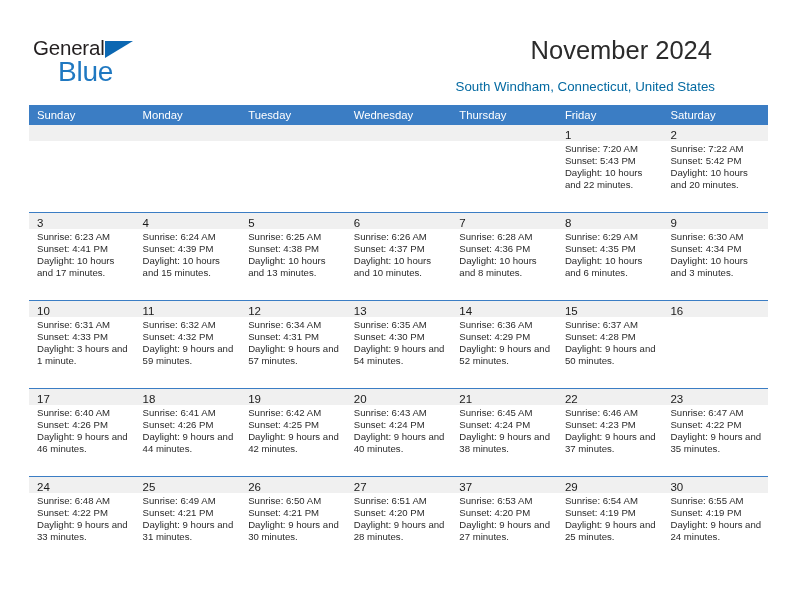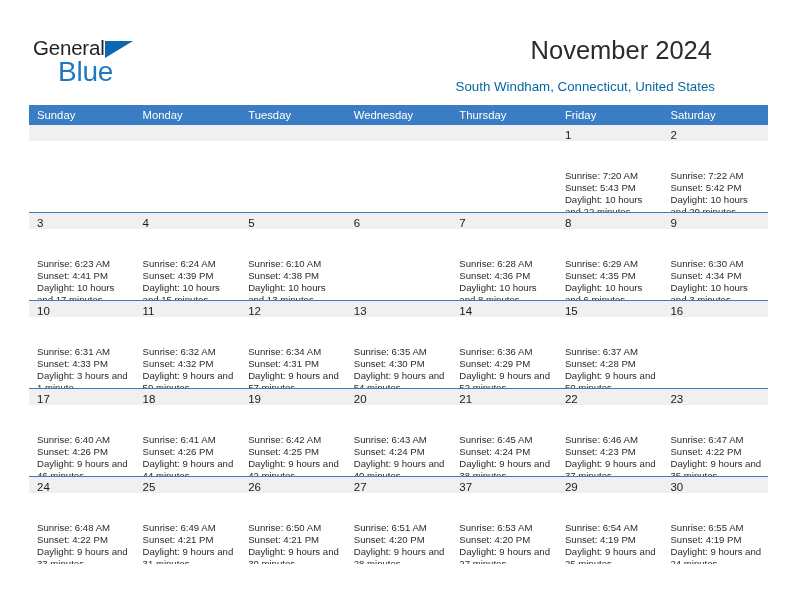--- a/index.html
+++ b/index.html
@@ -133,21 +133,20 @@
   }
   .day-num {
     font-size: 11.5px;
     line-height: 16px;
     color: #1a1a1a;
     font-family: "Liberation Sans", sans-serif;
   }
   .day-body {
     padding: 2px 6px 0 8px;
     box-sizing: border-box;
-    margin-top: 27px;
   }
   .day-line {
     font-size: 9.6px;
     line-height: 11.9px;
     color: #2b2b2b;
     font-family: "Liberation Sans", sans-serif;
     white-space: nowrap;
   }
   .day-line.wrap {
     white-space: normal;
@@ -235,27 +234,32 @@
             <div class="day-num-band"><span class="day-num">4</span></div>
             <div class="day-body">
               <div class="day-line">Sunrise: 6:24 AM</div>
               <div class="day-line">Sunset: 4:39 PM</div>
               <div class="day-line wrap">Daylight: 10 hours and 15 minutes.</div>
             </div>
           </div>
           <div class="day">
             <div class="day-num-band"><span class="day-num">5</span></div>
             <div class="day-body">
-              <div class="day-line">Sunrise: 6:10 AM</div>
+              <div class="day-line">Sunrise: 6:25 AM</div>
               <div class="day-line">Sunset: 4:38 PM</div>
               <div class="day-line wrap">Daylight: 10 hours and 13 minutes.</div>
             </div>
           </div>
           <div class="day">
             <div class="day-num-band"><span class="day-num">6</span></div>
+            <div class="day-body">
+              <div class="day-line">Sunrise: 6:26 AM</div>
+              <div class="day-line">Sunset: 4:37 PM</div>
+              <div class="day-line wrap">Daylight: 10 hours and 10 minutes.</div>
+            </div>
           </div>
           <div class="day">
             <div class="day-num-band"><span class="day-num">7</span></div>
             <div class="day-body">
               <div class="day-line">Sunrise: 6:28 AM</div>
               <div class="day-line">Sunset: 4:36 PM</div>
               <div class="day-line wrap">Daylight: 10 hours and 8 minutes.</div>
             </div>
           </div>
           <div class="day">

